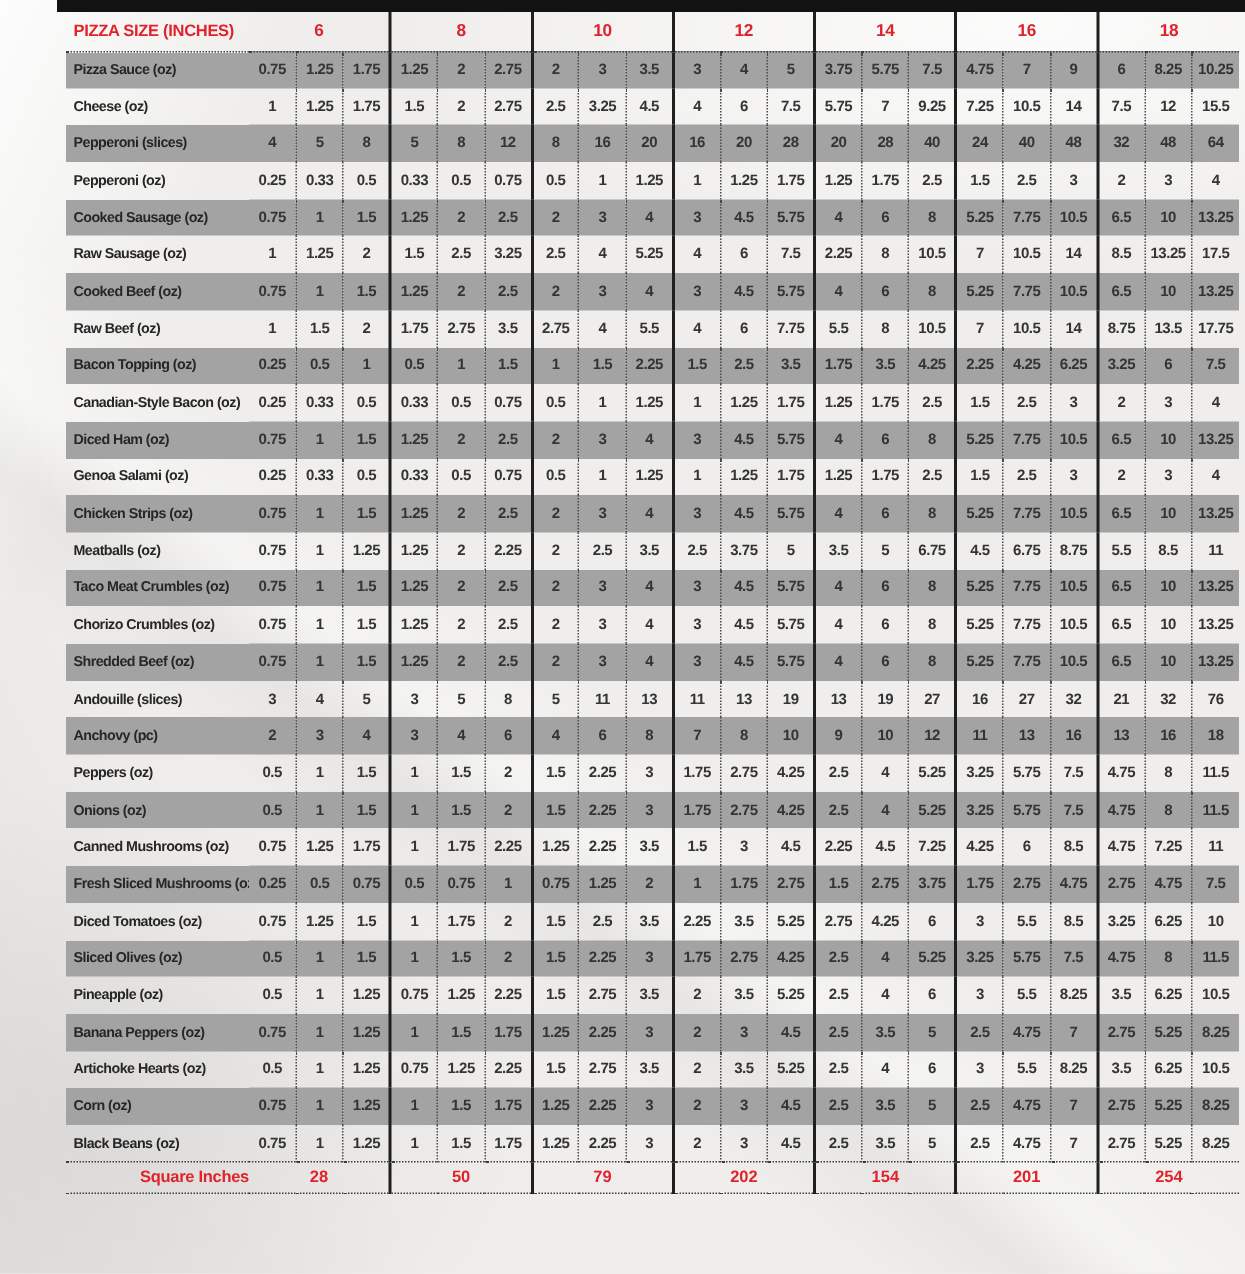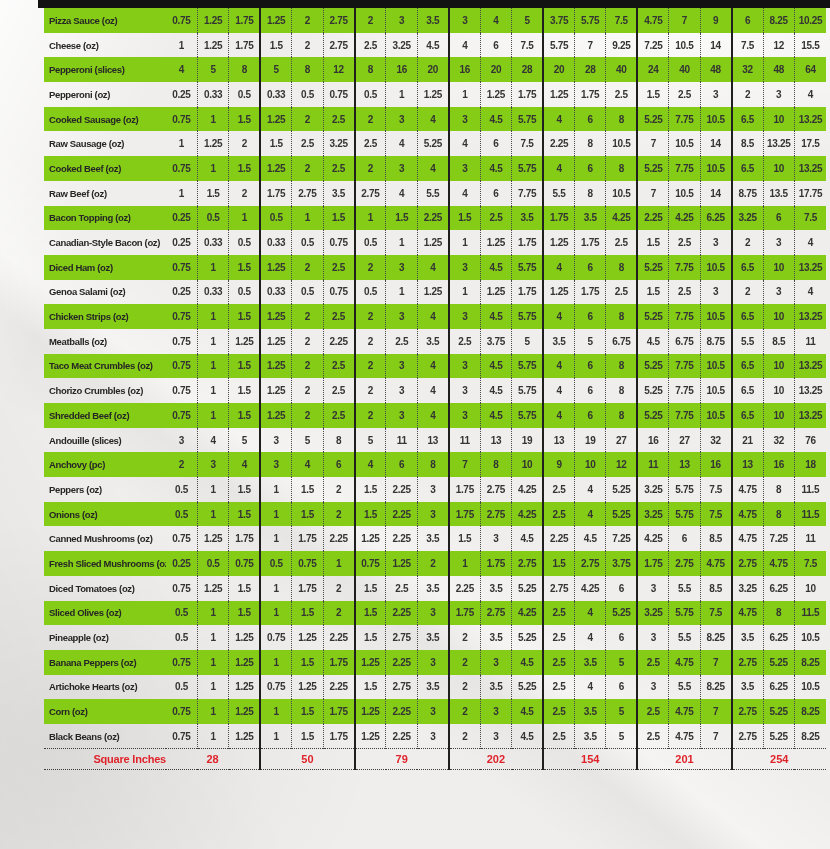--- a/index.html
+++ b/index.html
@@ -28,21 +28,21 @@
   tr.sizes { height:26px; }
   tr.sizes > th { border-bottom:1px dotted var(--dotline); }
   th.corner { text-align:left; padding-left:5px; font-size:11px; letter-spacing:-0.2px; white-space:nowrap; }
   th.size-group { text-align:center; font-size:11.5px; letter-spacing:-0.2px; }
 
   tr.levels { height:24px; }
   tr.levels > th { border-bottom:1px dotted var(--dotline); }
   th.lvl { text-align:center; font-size:10.5px; }
 
   tbody tr { height:24.7px; }
-  tbody tr.shade { background:#84cc16; }
+  tbody tr.shade { background:#a3a3a3; }
   th.rowlabel {
     text-align:left; padding-left:5px; font-size:9.5px; letter-spacing:-0.35px;
     color:var(--ink); white-space:nowrap; overflow:hidden;
   }
   td.val { text-align:center; font-size:10px; letter-spacing:-0.3px; color:#343434; }
 
   .gsep { border-left:2px solid var(--solidline); }
   .dsep { border-left:1px dotted #4a4a4a; }
 
   tfoot tr.sq { height:21px; }
@@ -79,20 +79,30 @@
       <col>
       <col>
       <col>
       <col>
       <col>
       <col>
       <col>
       <col>
     </colgroup>
   <thead>
+    <tr class="sizes">
+      <th class="corner red">PIZZA SIZE (INCHES)</th>
+    <th class="size-group red" colspan="3">6</th>
+        <th class="size-group red gsep" colspan="3">8</th>
+        <th class="size-group red gsep" colspan="3">10</th>
+        <th class="size-group red gsep" colspan="3">12</th>
+        <th class="size-group red gsep" colspan="3">14</th>
+        <th class="size-group red gsep" colspan="3">16</th>
+        <th class="size-group red gsep" colspan="3">18</th>
+      </tr>
   </thead>
   <tbody>
       <tr class="shade">
         <th class="rowlabel">Pizza Sauce (oz)</th>
         <td class="val">0.75</td>
         <td class="val dsep">1.25</td>
         <td class="val dsep">1.75</td>
         <td class="val gsep">1.25</td>
         <td class="val dsep">2</td>
         <td class="val dsep">2.75</td>

